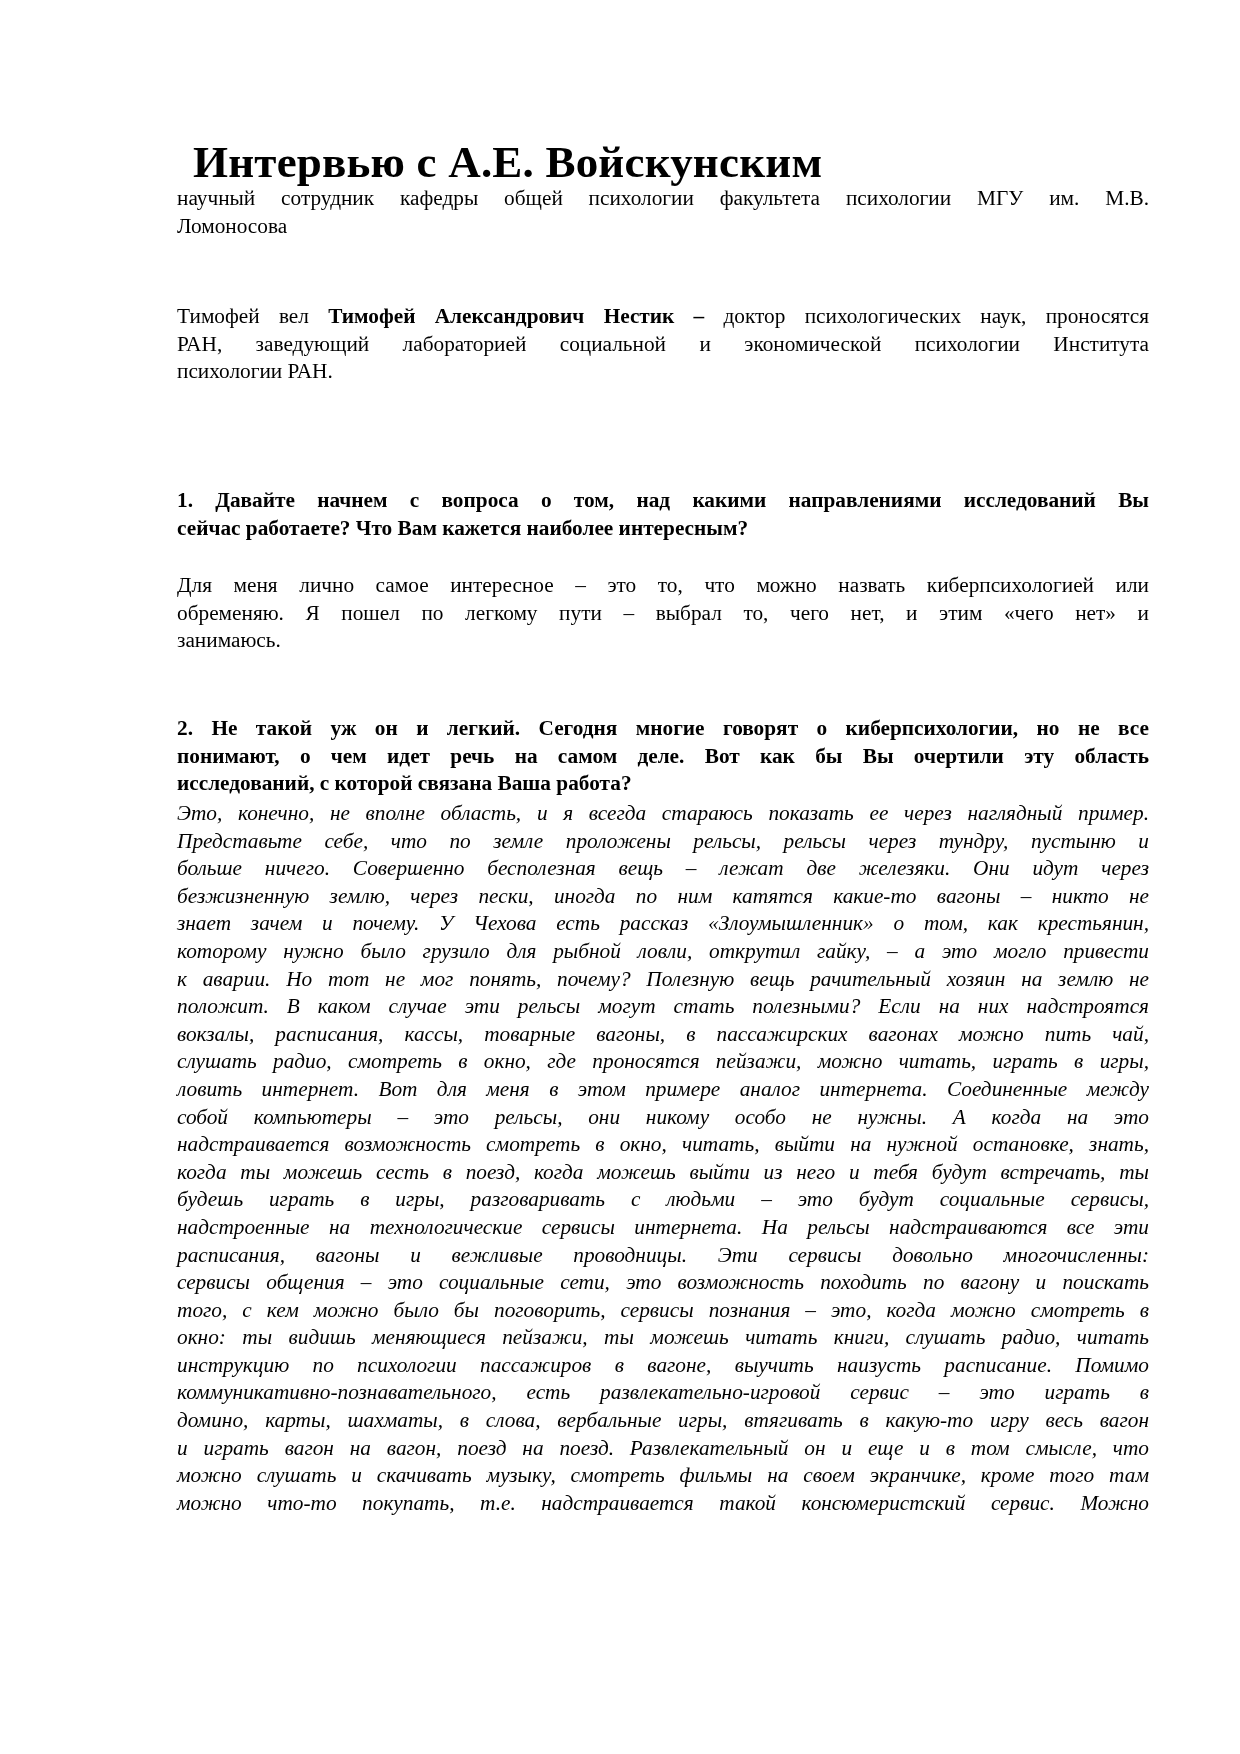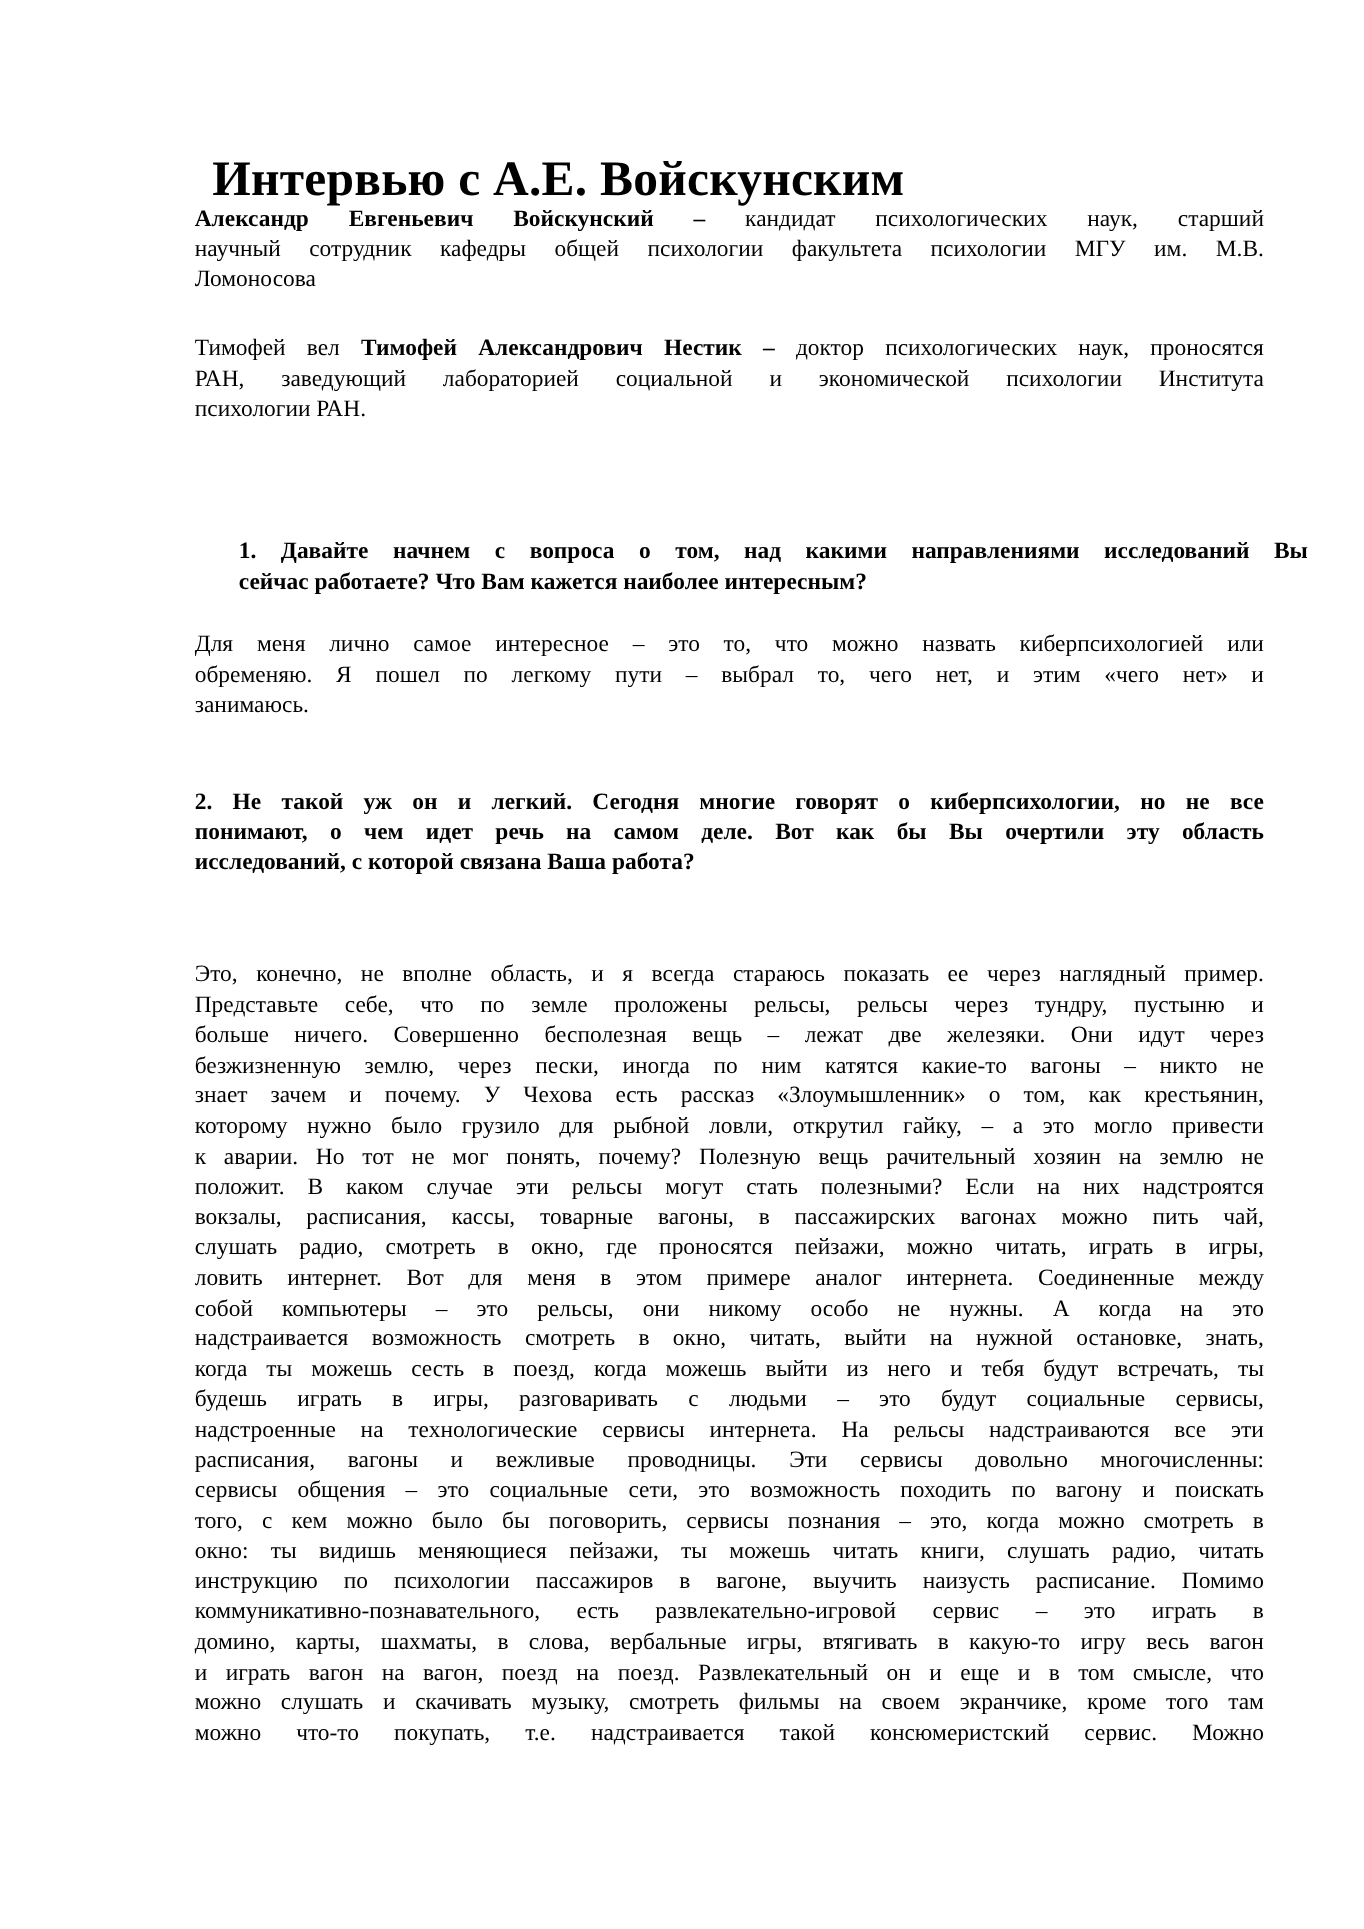--- a/index.html
+++ b/index.html
@@ -55,49 +55,48 @@
     .q { font-weight: bold; }
   </style>
 </head>
 <body>
 
 <div class="page">
 
   <h1 class="title">Интервью с А.Е. Войскунским</h1>
 
   <div class="block" style="top:185px;">
-    <span class="line"><span class="bold">Александр Евгеньевич Войскунский –</span><span> кандидат психологических наук, старший</span></span>
     <span class="line">научный сотрудник кафедры общей психологии факультета психологии МГУ им. М.В.</span>
     <span class="line last">Ломоносова</span>
   </div>
 
   <div class="block" style="top:303px;">
     <span class="line"><span>Тимофей вел </span><span class="bold">Тимофей Александрович Нестик –</span><span> доктор психологических наук, проносятся</span></span>
     <span class="line">РАН, заведующий лабораторией социальной и экономической психологии Института</span>
     <span class="line last">психологии РАН.</span>
   </div>
 
-  <div class="block q" style="top:487px;margin-left:40px;">
+  <div class="block q" style="top:487px;">
     <span class="line">1. Давайте начнем с вопроса о том, над какими направлениями исследований Вы</span>
     <span class="line last">сейчас работаете? Что Вам кажется наиболее интересным?</span>
   </div>
 
   <div class="block" style="top:572px;">
     <span class="line">Для меня лично самое интересное – это то, что можно назвать киберпсихологией или</span>
     <span class="line">обременяю. Я пошел по легкому пути – выбрал то, чего нет, и этим «чего нет» и</span>
     <span class="line last">занимаюсь.</span>
   </div>
 
   <div class="block q" style="top:715px;">
     <span class="line">2. Не такой уж он и легкий. Сегодня многие говорят о киберпсихологии, но не все</span>
     <span class="line">понимают, о чем идет речь на самом деле. Вот как бы Вы очертили эту область</span>
     <span class="line last">исследований, с которой связана Ваша работа?</span>
   </div>
 
-  <div class="block" style="top:872px;">
+  <div class="block" style="top:800px;font-style:italic;">
     <span class="line">Это, конечно, не вполне область, и я всегда стараюсь показать ее через наглядный пример.</span>
     <span class="line">Представьте себе, что по земле проложены рельсы, рельсы через тундру, пустыню и</span>
     <span class="line">больше ничего. Совершенно бесполезная вещь – лежат две железяки. Они идут через</span>
     <span class="line">безжизненную землю, через пески, иногда по ним катятся какие-то вагоны – никто не</span>
     <span class="line">знает зачем и почему. У Чехова есть рассказ «Злоумышленник» о том, как крестьянин,</span>
     <span class="line">которому нужно было грузило для рыбной ловли, открутил гайку, – а это могло привести</span>
     <span class="line">к аварии. Но тот не мог понять, почему? Полезную вещь рачительный хозяин на землю не</span>
     <span class="line">положит. В каком случае эти рельсы могут стать полезными? Если на них надстроятся</span>
     <span class="line">вокзалы, расписания, кассы, товарные вагоны, в пассажирских вагонах можно пить чай,</span>
     <span class="line">слушать радио, смотреть в окно, где проносятся пейзажи, можно читать, играть в игры,</span>

